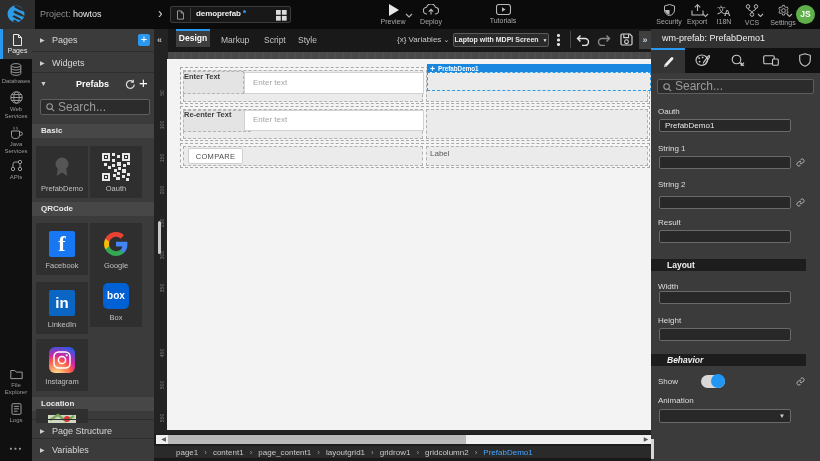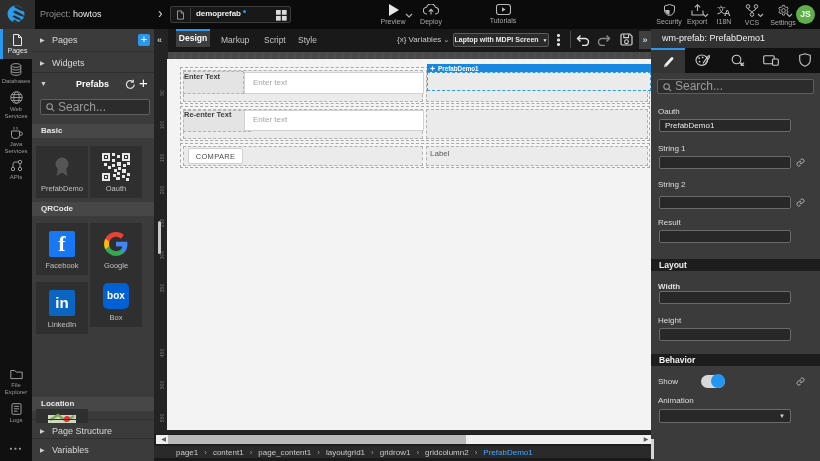--- a/index.html
+++ b/index.html
@@ -53,21 +53,21 @@
 .design-bg { left:168px; top:52px; width:483px; height:382px; background:#242424; }
 .hruler { left:168px; top:52px; width:483px; height:7px; background:#4a4a4a; }
 .canvas { left:167px; top:59px; width:484px; height:371px; background:#f3f3f3; }
 
 
 .rpanel { left:651px; top:29px; width:169px; height:432px; background:#3b3b3b; }
 .rp-head { position:absolute; left:0; top:0; width:169px; height:19px; background:#323232; color:#f0f0f0; font-size:9px; line-height:19px; padding-left:11px; }
 .rp-tabs { position:absolute; left:0; top:19px; width:169px; height:25px; background:#111; }
 .rp-field-label { position:absolute; color:#dedede; font-size:8px; }
 .rp-input { position:absolute; width:132px; height:13px; background:#282828; border:1px solid #6a6a6a; border-radius:2px; color:#e8e8e8; font-size:8px; line-height:11px; padding-left:5px; }
-.rp-band { position:absolute; width:169px; height:12px; background:#1d1d1d; color:#f0f0f0; font-size:8.5px; font-weight:bold; line-height:12px; padding-left:8px; }
+.rp-band { position:absolute; width:155px; height:12px; background:#1d1d1d; color:#f0f0f0; font-size:8.5px; font-weight:bold; line-height:12px; padding-left:16px; }
 .linkico { position:absolute; color:#c9c9c9; }
 
 
 .hscroll { left:154px; top:434px; width:497px; height:12px; background:#1d1d1d; }
 .breadcrumb { left:154px; top:446px; width:497px; height:12px; background:#2a2a2a; color:#c9c9c9; font-size:8px; }
 .bc-bottom { left:154px; top:458px; width:497px; height:3px; background:#191919; }
 </style>
 </head>
 <body>
 <div class="app">
@@ -320,20 +320,30 @@
     <div class="cap">Google</div>
   </div>
   <div class="tile" style="left:36px; top:282px;text-decoration:underline;">
     <div style="position:absolute; left:13px; top:8px; width:26px; height:26px; background:#0a66c2; border-radius:2px; color:#fff; font-size:15px; font-weight:bold; line-height:26px;">in</div>
     <div class="cap">LinkedIn</div>
   </div>
   <div class="tile" style="left:90px; top:275px;">
     <div style="position:absolute; left:13px; top:8px; width:26px; height:26px; background:#0061d5; border-radius:5px; color:#fff; font-size:10px; font-weight:bold; line-height:26px;">box</div>
     <div class="cap">Box</div>
   </div>
+  <div class="tile" style="left:36px; top:339px;">
+    <div style="position:absolute; left:13px; top:8px; width:26px; height:26px; border-radius:6px; background:radial-gradient(circle at 30% 110%, #fdf497 0%, #fd5949 45%, #d6249f 60%, #285AEB 90%);">
+      <svg style="position:absolute; left:4px; top:4px;" width="18" height="18" viewBox="0 0 18 18">
+          <rect x="1" y="1" width="16" height="16" rx="4.5" fill="none" stroke="#fff" stroke-width="1.5"></rect>
+          <circle cx="9" cy="9" r="3.6" fill="none" stroke="#fff" stroke-width="1.5"></circle>
+          <circle cx="13.7" cy="4.3" r="1.1" fill="#fff"></circle>
+        </svg>
+    </div>
+    <div class="cap">Instagram</div>
+  </div>
   <div class="sec-band" style="top:397px;">Location</div>
   <div class="tile" style="left:36px; top:409px; height:10px;">
     <svg width="52" height="10" viewBox="0 0 52 10" preserveAspectRatio="none">
         <rect width="52" height="10" fill="#2f2f2f"></rect>
         <rect x="12" y="2" width="28" height="8" fill="#cfd8c2"></rect>
         <path d="M14 7 L22 2 L30 8 L38 3" stroke="#7aa85a" stroke-width="2.5" fill="none"></path>
         <circle cx="31" cy="6" r="3" fill="#d33"></circle>
       </svg>
   </div>
   <div class="prow" style="top:419px; height:19px;">
@@ -460,25 +470,25 @@
       <path d="M10 13 a5 5 0 0 0 7.5 0.5 l3 -3 a5 5 0 0 0 -7 -7 l-1.7 1.7 M14 11 a5 5 0 0 0 -7.5 -0.5 l-3 3 a5 5 0 0 0 7 7 l1.7 -1.7" fill="none" stroke="#c9c9c9" stroke-width="2.2"></path>
     </svg>
   <div class="rp-field-label" style="left:658px; top:180px;">String 2</div>
   <div class="rp-input" style="left:659px; top:196px;"></div>
   <svg class="linkico" style="left:796px; top:198px;" width="9" height="9" viewBox="0 0 24 24">
       <path d="M10 13 a5 5 0 0 0 7.5 0.5 l3 -3 a5 5 0 0 0 -7 -7 l-1.7 1.7 M14 11 a5 5 0 0 0 -7.5 -0.5 l-3 3 a5 5 0 0 0 7 7 l1.7 -1.7" fill="none" stroke="#c9c9c9" stroke-width="2.2"></path>
     </svg>
   <div class="rp-field-label" style="left:658px; top:218px;">Result</div>
   <div class="rp-input" style="left:659px; top:230px;"></div>
   <div class="rp-band" style="left:651px; top:259px;">Layout</div>
-  <div class="rp-field-label" style="left:658px; top:282px;font-weight:bold;">Width</div>
+  <div class="rp-field-label" style="left:658px; top:282px;">Width</div>
   <div class="rp-input" style="left:659px; top:291px;"></div>
   <div class="rp-field-label" style="left:658px; top:316px;">Height</div>
   <div class="rp-input" style="left:659px; top:328px;"></div>
-  <div class="rp-band" style="left:651px; top:354px;">Behavior</div>
+  <div class="rp-band" style="left:651px; top:354px;font-style:italic;">Behavior</div>
   <div class="rp-field-label" style="left:658px; top:377px;">Show</div>
   <div class="abs" style="left:701px; top:375px; width:24px; height:13px; background:#d8d8d8; border-radius:7px;"></div>
   <div class="abs" style="left:711px; top:374px; width:14px; height:14px; background:#2196f3; border-radius:50%;"></div>
   <svg class="linkico" style="left:796px; top:377px;" width="9" height="9" viewBox="0 0 24 24">
       <path d="M10 13 a5 5 0 0 0 7.5 0.5 l3 -3 a5 5 0 0 0 -7 -7 l-1.7 1.7 M14 11 a5 5 0 0 0 -7.5 -0.5 l-3 3 a5 5 0 0 0 7 7 l1.7 -1.7" fill="none" stroke="#c9c9c9" stroke-width="2.2"></path>
     </svg>
   <div class="rp-field-label" style="left:658px; top:396px;">Animation</div>
   <div class="rp-input" style="left:659px; top:409px; height:14px;"></div>
   <div class="abs" style="left:779px; top:413px; font-size:6px; color:#d0d0d0;">▼</div>
   <div class="abs" style="left:651px; top:439px; width:3px; height:20px; background:#d5d5d5;"></div>

